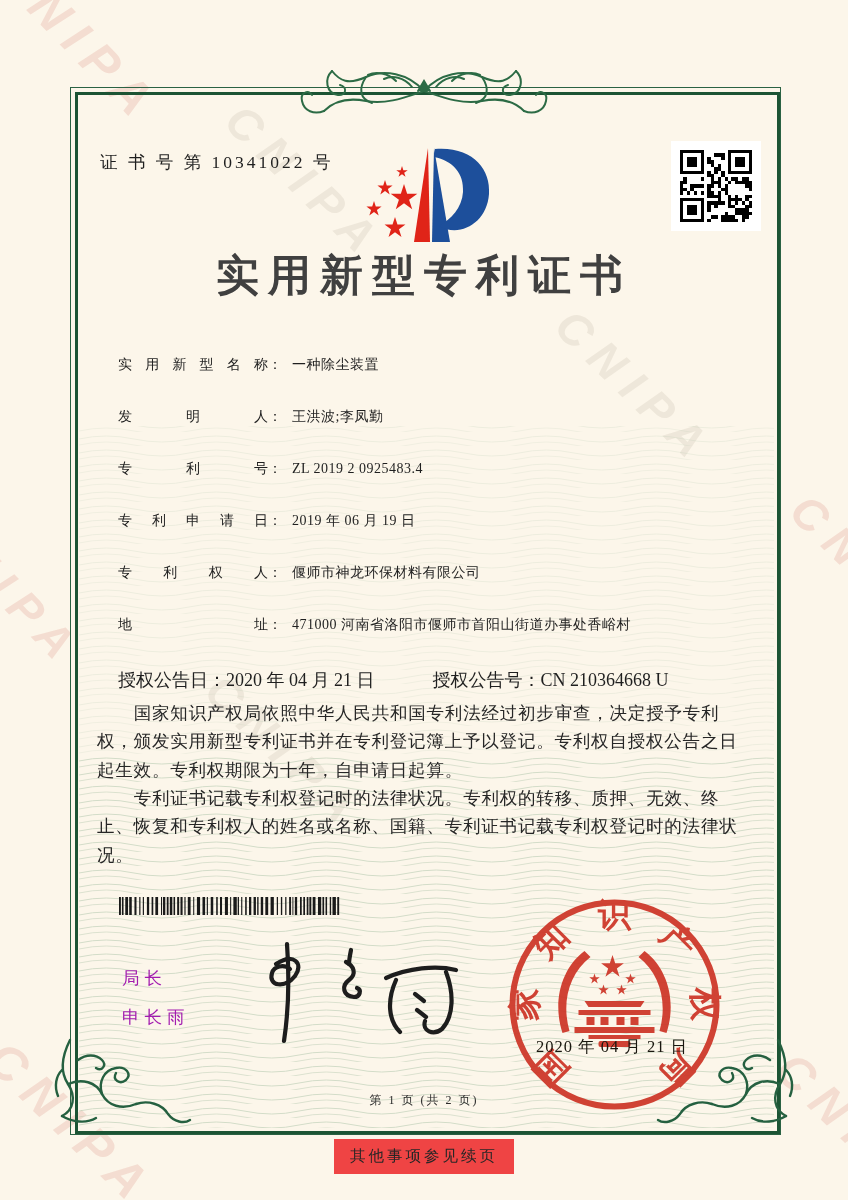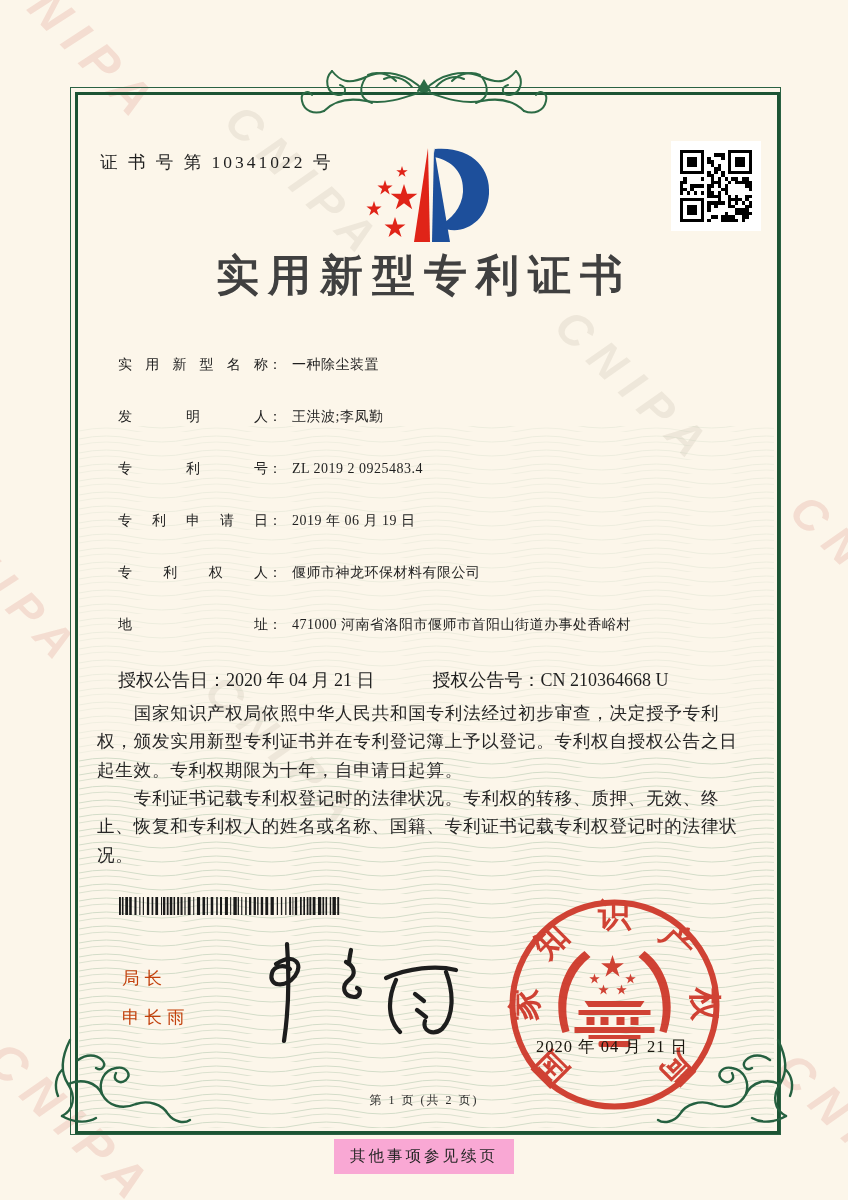--- a/index.html
+++ b/index.html
@@ -43,31 +43,31 @@
   .frow .lbl{display:inline-block;width:150px;text-align:justify;text-align-last:justify;}
   .frow .colon{margin-right:10px;}
   .frow .val{letter-spacing:0.5px;}
   .grant-row{display:flex;font-size:18px;height:52px;align-items:flex-start;}
   .grant-row .pair2{margin-left:58px;}
   .paras{position:absolute;left:97px;top:699px;width:656px;font-size:17.5px;
          line-height:1.62;letter-spacing:0.8px;color:#262626;}
   .paras p{margin:0;text-indent:2.1em;}
   .barcode{position:absolute;left:119px;top:897px;width:222px;height:18px;}
   .signer{position:absolute;left:122px;top:966px;font-family:"Liberation Sans","DejaVu Sans",sans-serif;
-          font-size:17.5px;letter-spacing:5px;color:#c2410c;}
+          font-size:17.5px;letter-spacing:5px;color:#a21caf;}
   .signer div{margin-bottom:15px;}
   .signature{position:absolute;left:240px;top:938px;width:235px;height:108px;}
   .seal{position:absolute;left:507px;top:897px;width:215px;height:215px;opacity:0.93;}
   .seal-char{font-size:33px;font-weight:700;fill:#cd3527;font-family:"Liberation Serif","DejaVu Serif",serif;}
   .seal-date{position:absolute;left:512px;top:1036px;width:200px;text-align:center;
              font-size:16.5px;letter-spacing:1px;color:#19170f;z-index:6;}
   .page-footer{position:absolute;left:0;top:1092px;width:848px;text-align:center;
                font-size:12px;letter-spacing:2px;color:#2a2a2a;}
   .cont-note{position:absolute;left:0;top:1139px;width:848px;text-align:center;}
-  .cont-note span{display:inline-block;background:#f9a8d4;padding:7px 16px;
+  .cont-note span{display:inline-block;background:#ef4444;padding:7px 16px;
                   font-size:15.5px;letter-spacing:3px;color:#262626;}
 </style>
 </head>
 <body>
 
 <div class="page">
 
   <div class="wm pink wm1">CNIPA</div>
   <div class="wm gray wm2">CNIPA</div>
   <div class="wm gray wm3">CNIPA</div>

